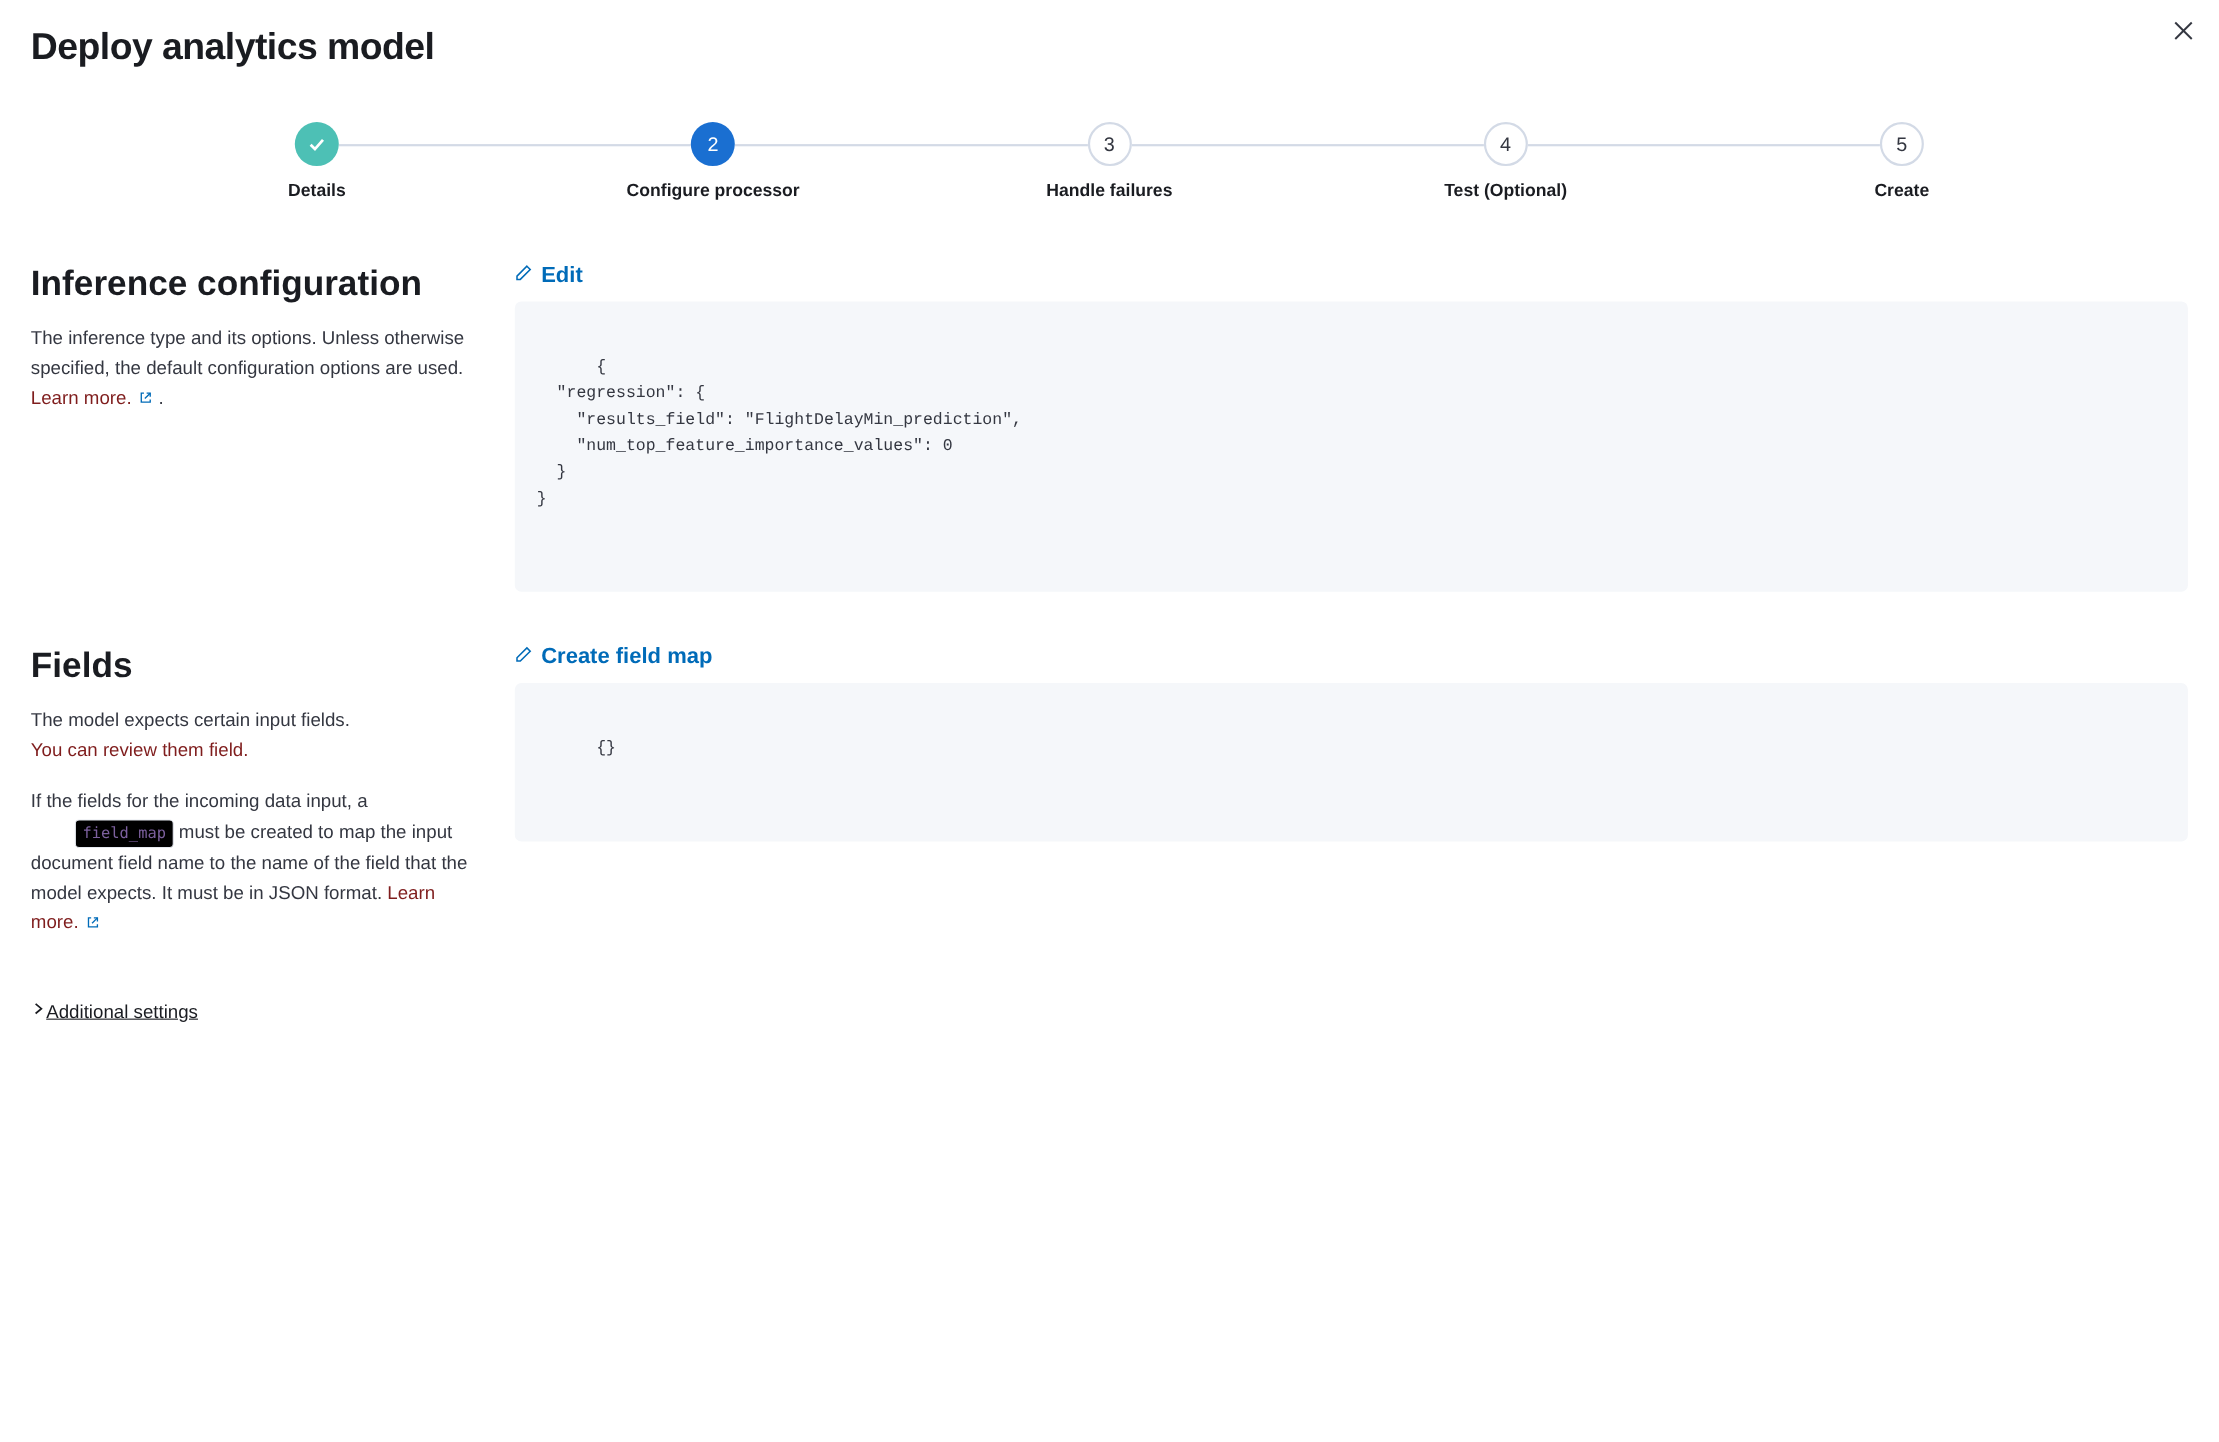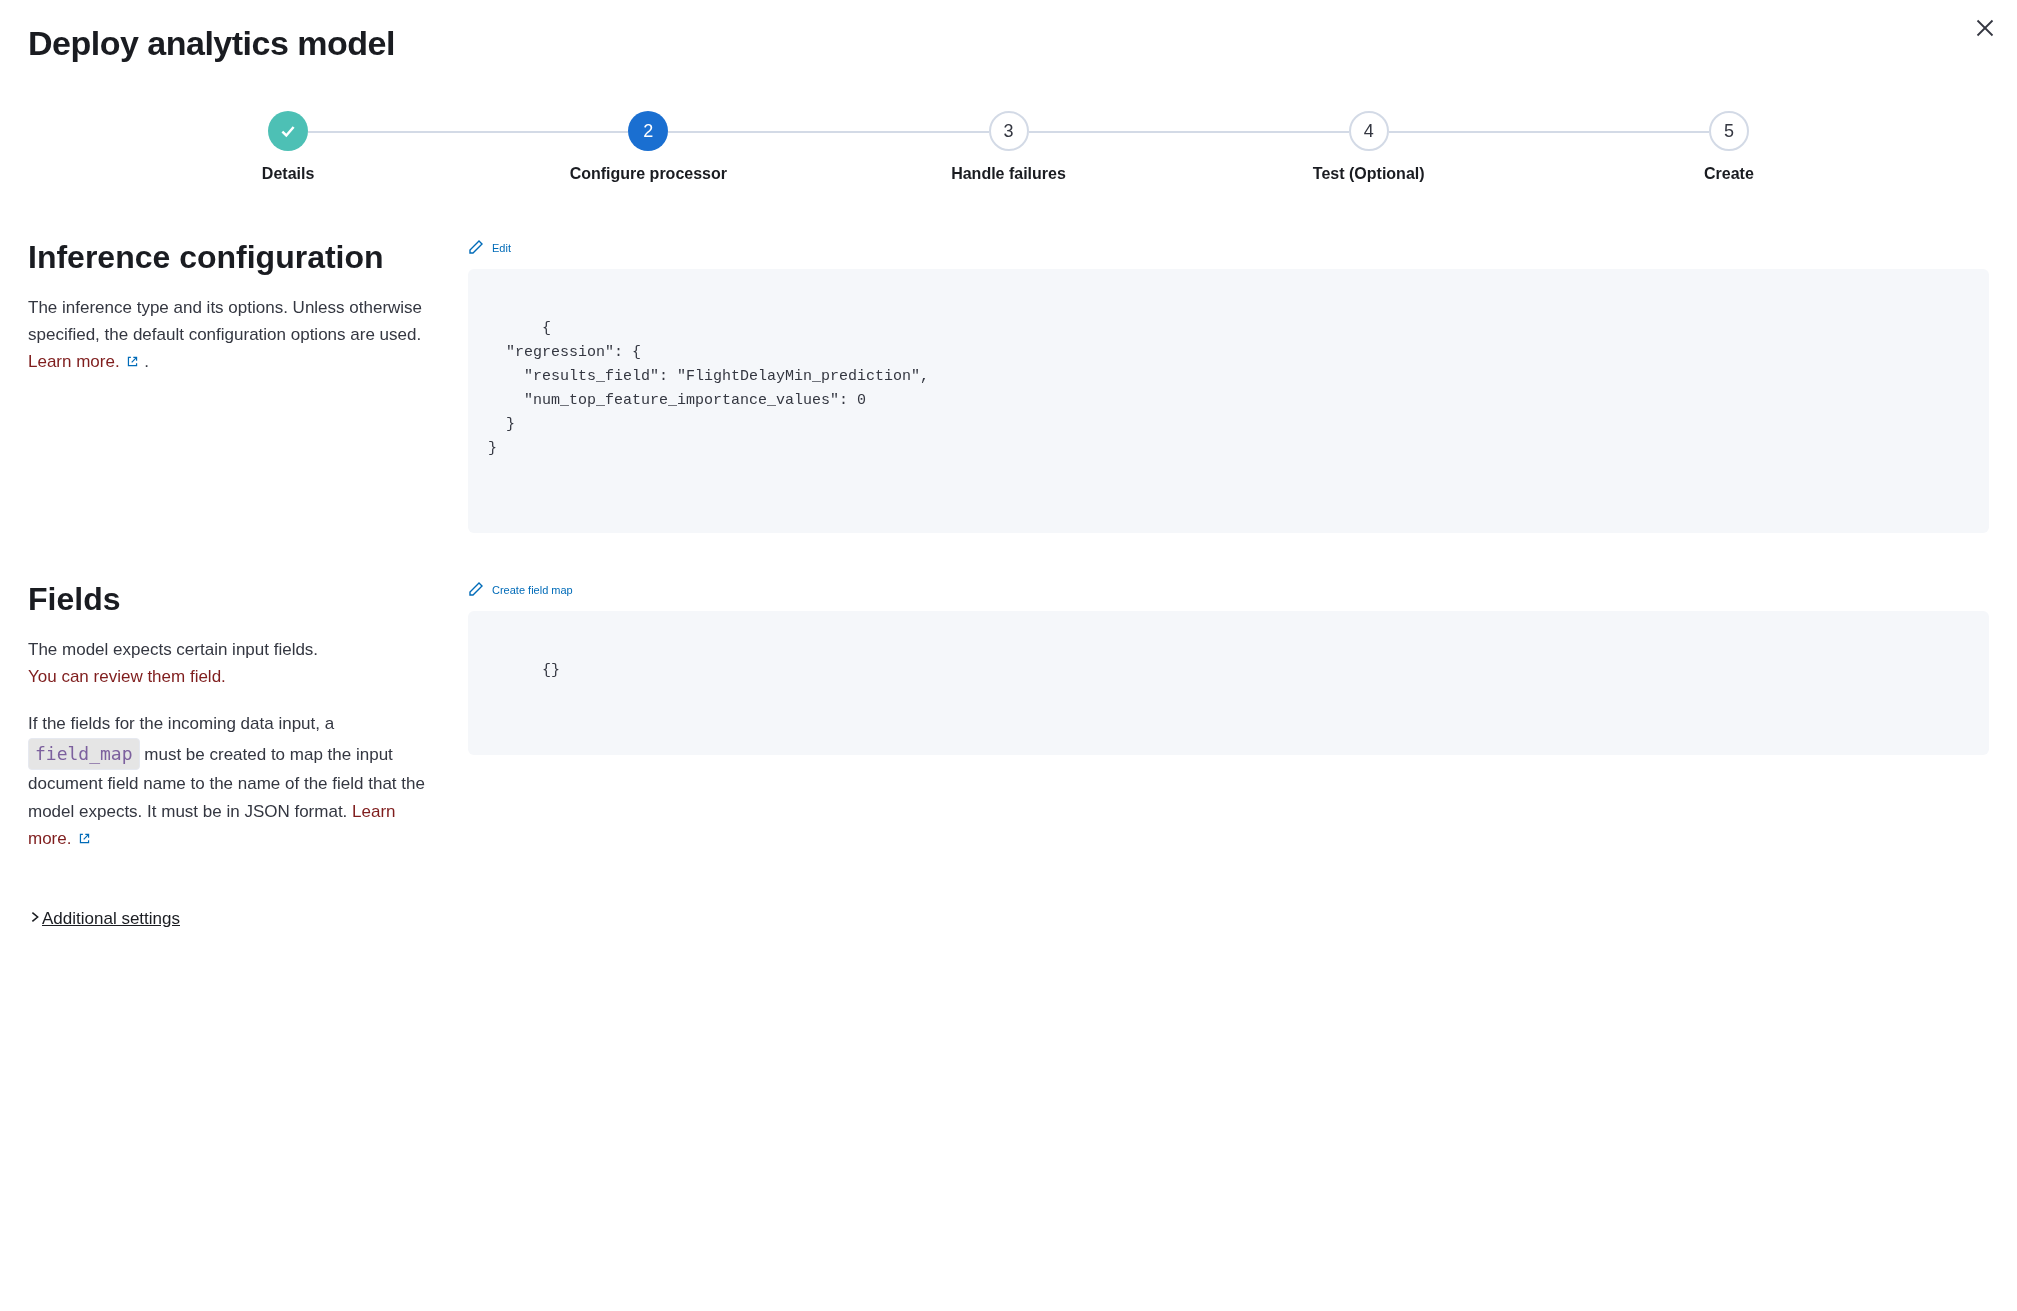--- a/index.html
+++ b/index.html
@@ -111,22 +111,22 @@
   .ext-icon {
     display: inline-block;
     vertical-align: -1px;
     margin-left: 2px;
   }
   .action-link {
     display: inline-flex;
     align-items: center;
     gap: 8px;
     color: #006bb8;
-    font-size: 11px;
-    font-weight: 400;
+    font-size: 20px;
+    font-weight: 700;
     cursor: pointer;
     margin-bottom: 12px;
   }
   .action-link svg { width: 16px; height: 16px; }
   .code-block {
     background: #f5f7fa;
     border-radius: 6px;
     padding: 24px 20px;
     font-family: "SFMono-Regular", Consolas, "Liberation Mono", Menlo, monospace;
     font-size: 15px;
@@ -145,27 +145,28 @@
     gap: 10px;
   }
   .code-action-btn {
     width: 24px;
     height: 24px;
     cursor: pointer;
     color: #343741;
   }
   .code-tag {
     display: inline-block;
-    background: #e5e5e5;
+    background: #000000;
     border: 1px solid #e6e9f0;
     border-radius: 4px;
     padding: 1px 6px;
     font-family: "SFMono-Regular", Consolas, monospace;
-    font-size: 18px;
+    font-size: 14px;
     color: #7c609e;
+    margin-left: 40px;
   }
   .accordion {
     display: inline-flex;
     align-items: center;
     gap: 0;
     cursor: pointer;
     margin-top: 8px;
   }
   .accordion svg { width: 14px; height: 14px; }
   .accordion-label {

